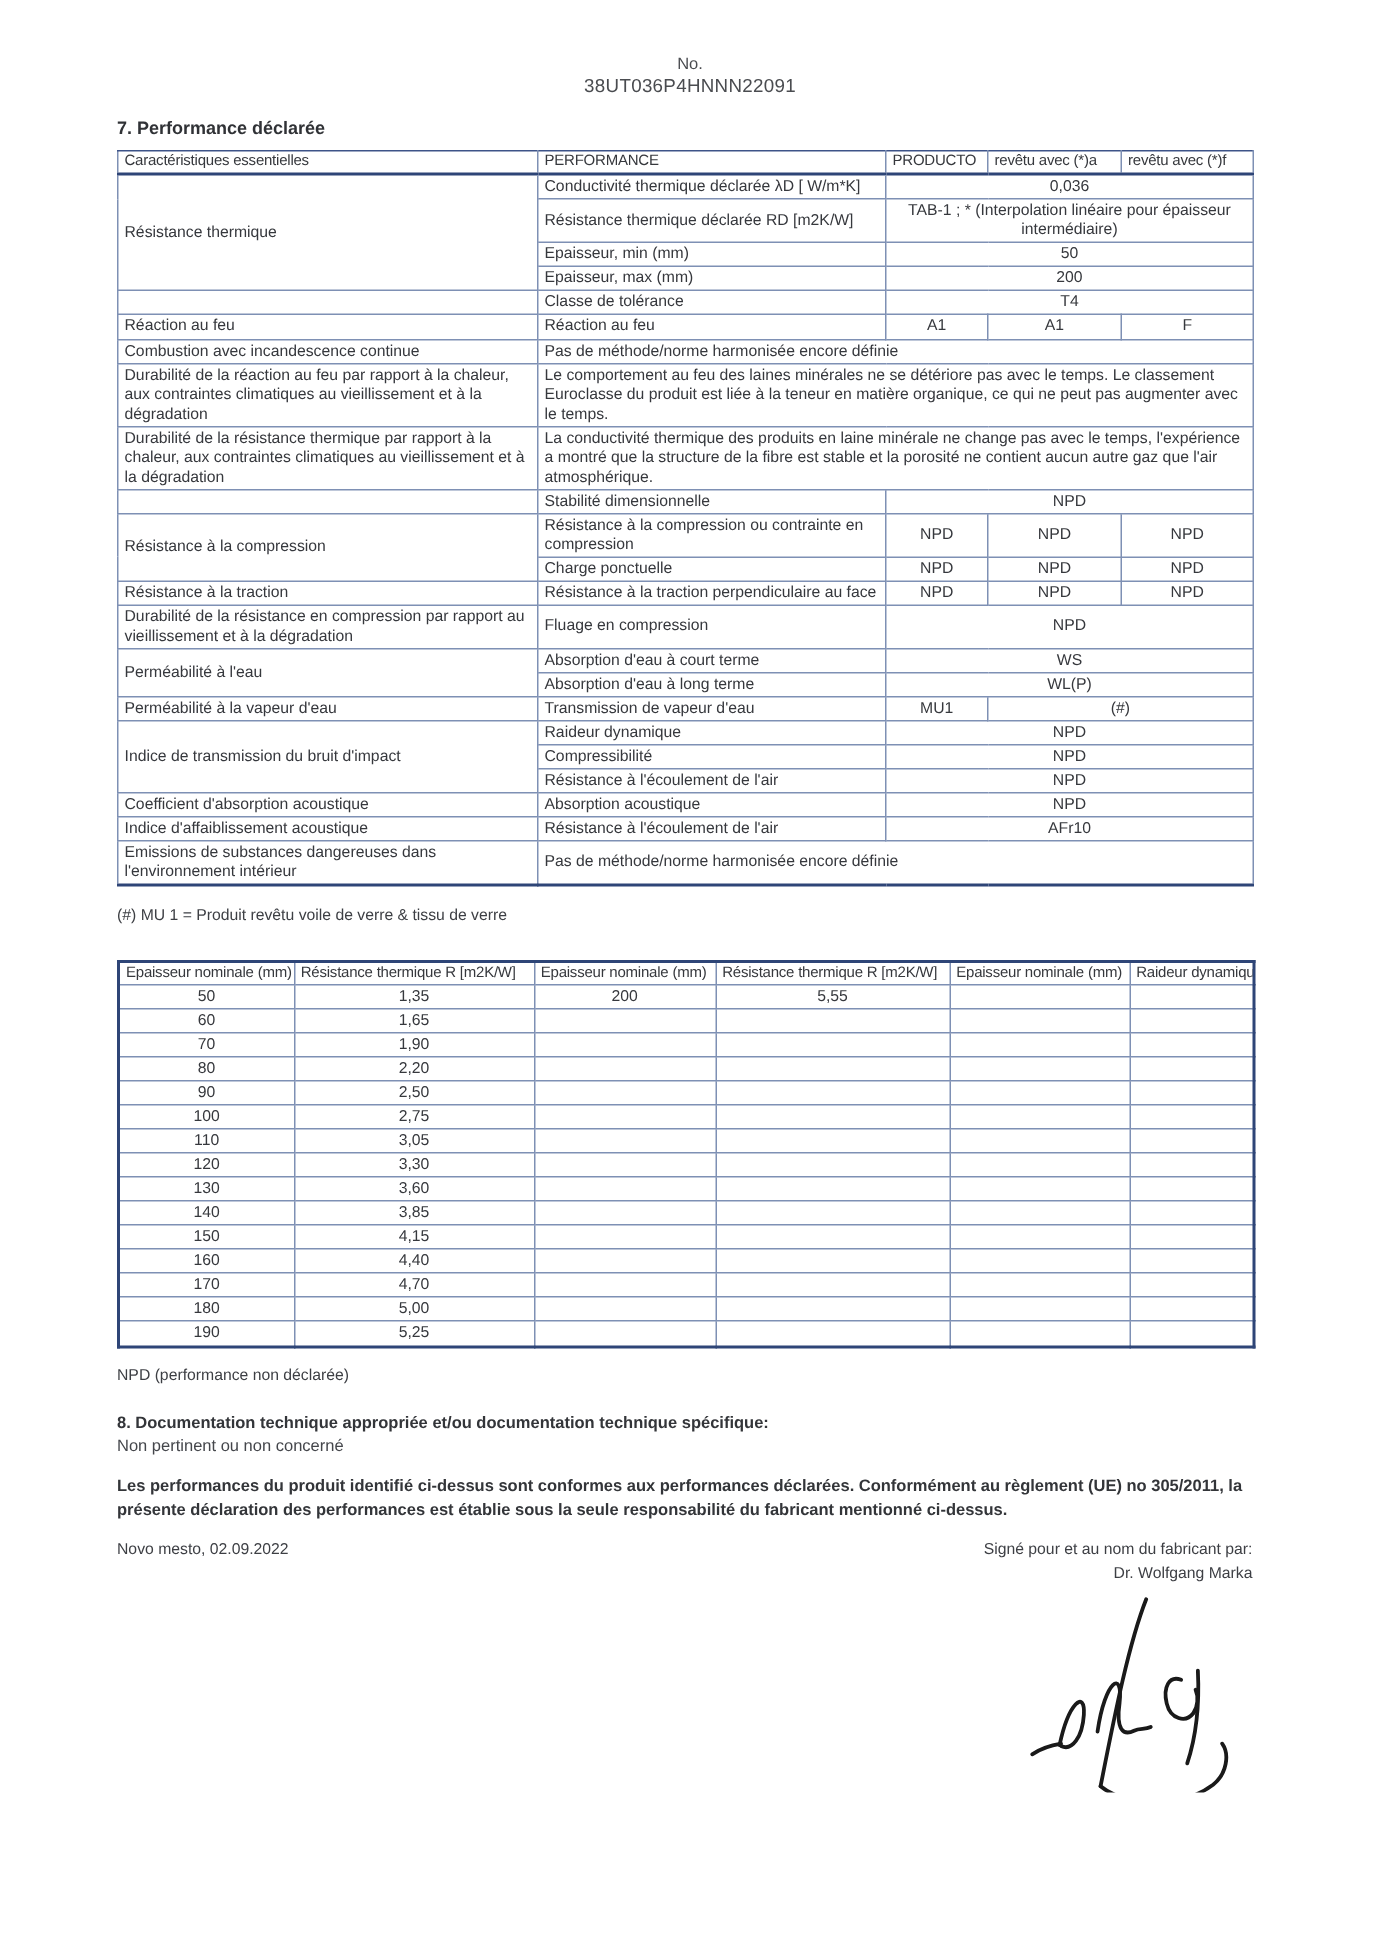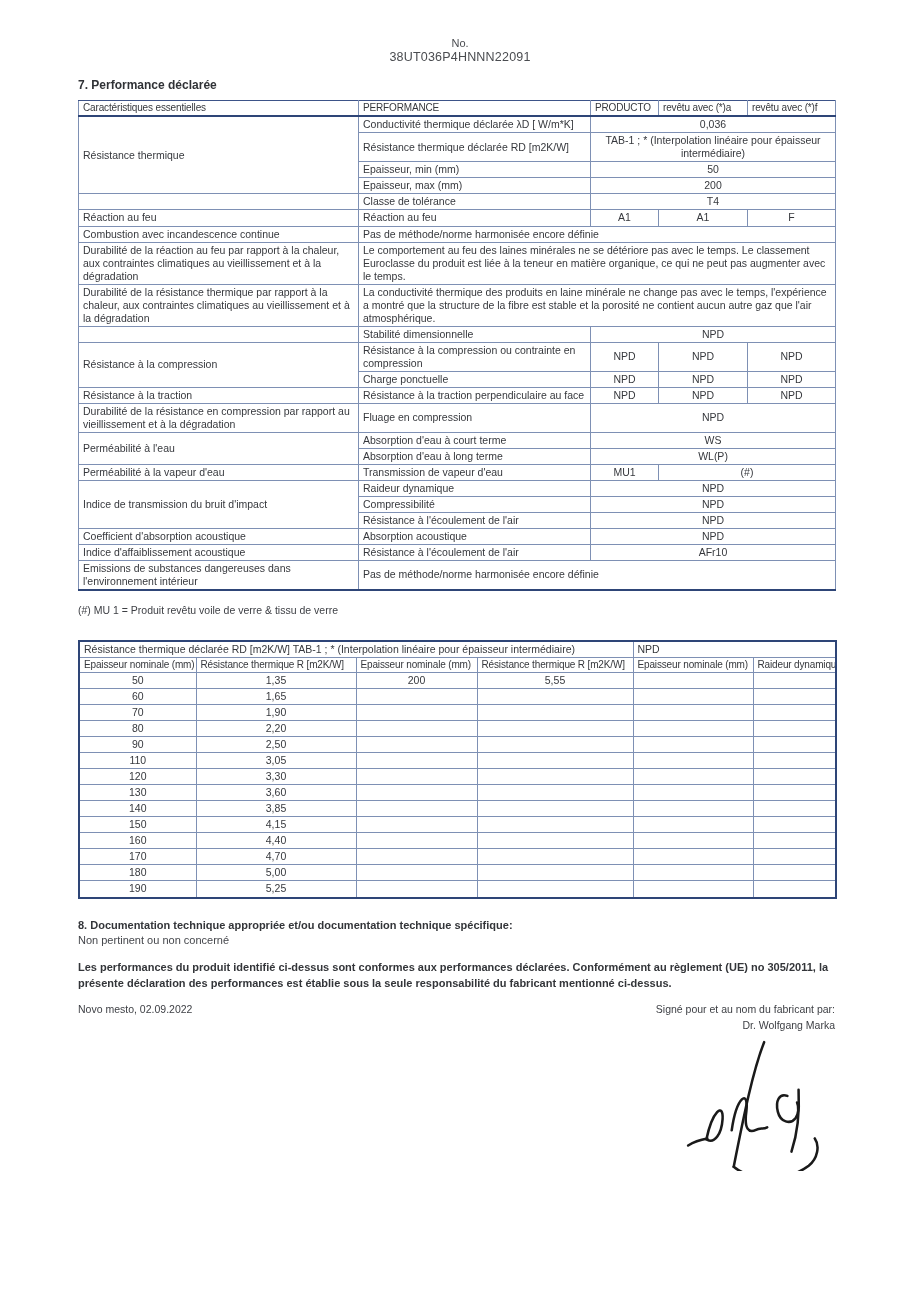--- a/index.html
+++ b/index.html
@@ -183,24 +183,20 @@
     <colgroup>
       <col style="width:117px">
         <col style="width:160px">
         <col style="width:121px">
         <col style="width:156px">
         <col style="width:120px">
         <col style="width:83px">
     </colgroup>
     <tbody>
         <tr class="g">
-          <td colspan="4">Résistance thermique déclarée RD [m2K/W]   TAB-1 ; * (Interpolation linéaire pour épaisseur intermédiaire)</td>
-          <td colspan="2">NPD</td>
-        </tr>
-        <tr class="g">
           <td class="hd">Epaisseur nominale (mm)</td>
           <td class="hd">Résistance thermique R [m2K/W]</td>
           <td class="hd">Epaisseur nominale (mm)</td>
           <td class="hd">Résistance thermique R [m2K/W]</td>
           <td class="hd">Epaisseur nominale (mm)</td>
           <td class="hd">Raideur dynamique</td>
         </tr>
         <tr class="g">
           <td class="ac">50</td>
           <td class="ac">1,35</td>
@@ -235,20 +231,28 @@
         </tr>
         <tr>
           <td class="ac">90</td>
           <td class="ac">2,50</td>
           <td></td>
           <td></td>
           <td></td>
           <td></td>
         </tr>
         <tr>
+          <td class="ac">100</td>
+          <td class="ac">2,75</td>
+          <td></td>
+          <td></td>
+          <td></td>
+          <td></td>
+        </tr>
+        <tr>
           <td class="ac">110</td>
           <td class="ac">3,05</td>
           <td></td>
           <td></td>
           <td></td>
           <td></td>
         </tr>
         <tr>
           <td class="ac">120</td>
           <td class="ac">3,30</td>
@@ -309,20 +313,21 @@
           <td class="ac">190</td>
           <td class="ac">5,25</td>
           <td></td>
           <td></td>
           <td></td>
           <td></td>
         </tr>
       </tbody>
   </table>
 
+  <p class="note npd-note">NPD (performance non déclarée)</p>
 
   <p class="sec8t">8. Documentation technique appropriée et/ou documentation technique spécifique:</p>
   <p class="sec8b">Non pertinent ou non concerné</p>
 
   <p class="conf">Les performances du produit identifié ci-dessus sont conformes aux performances déclarées. Conformément au règlement (UE) no 305/2011, la présente déclaration des performances est établie sous la seule responsabilité du fabricant mentionné ci-dessus.</p>
 
   <div class="sign-row">
     <div>Novo mesto, 02.09.2022</div>
     <div class="sign-right">
       <div>Signé pour et au nom du fabricant par:</div>

